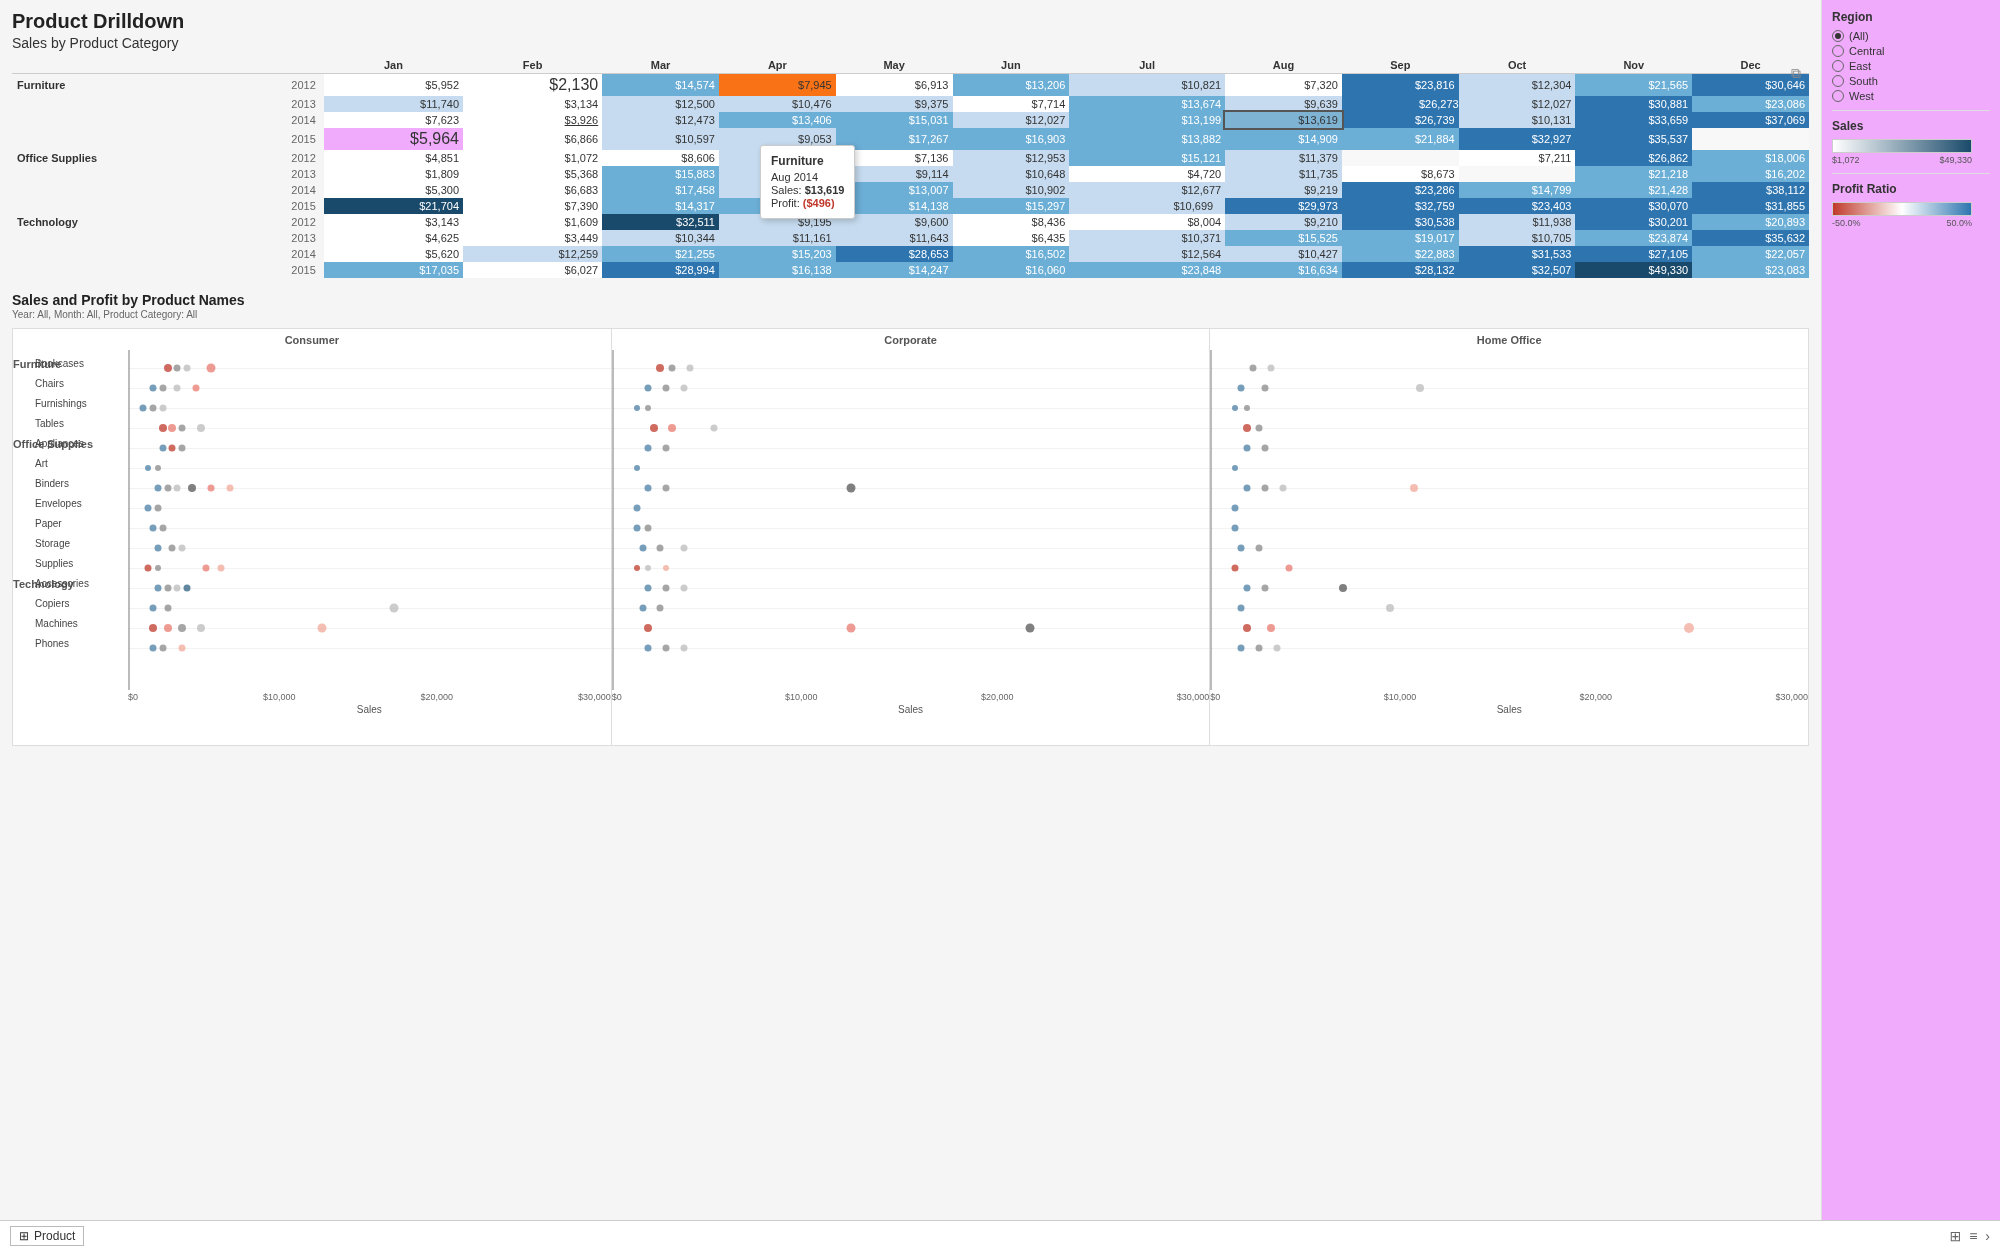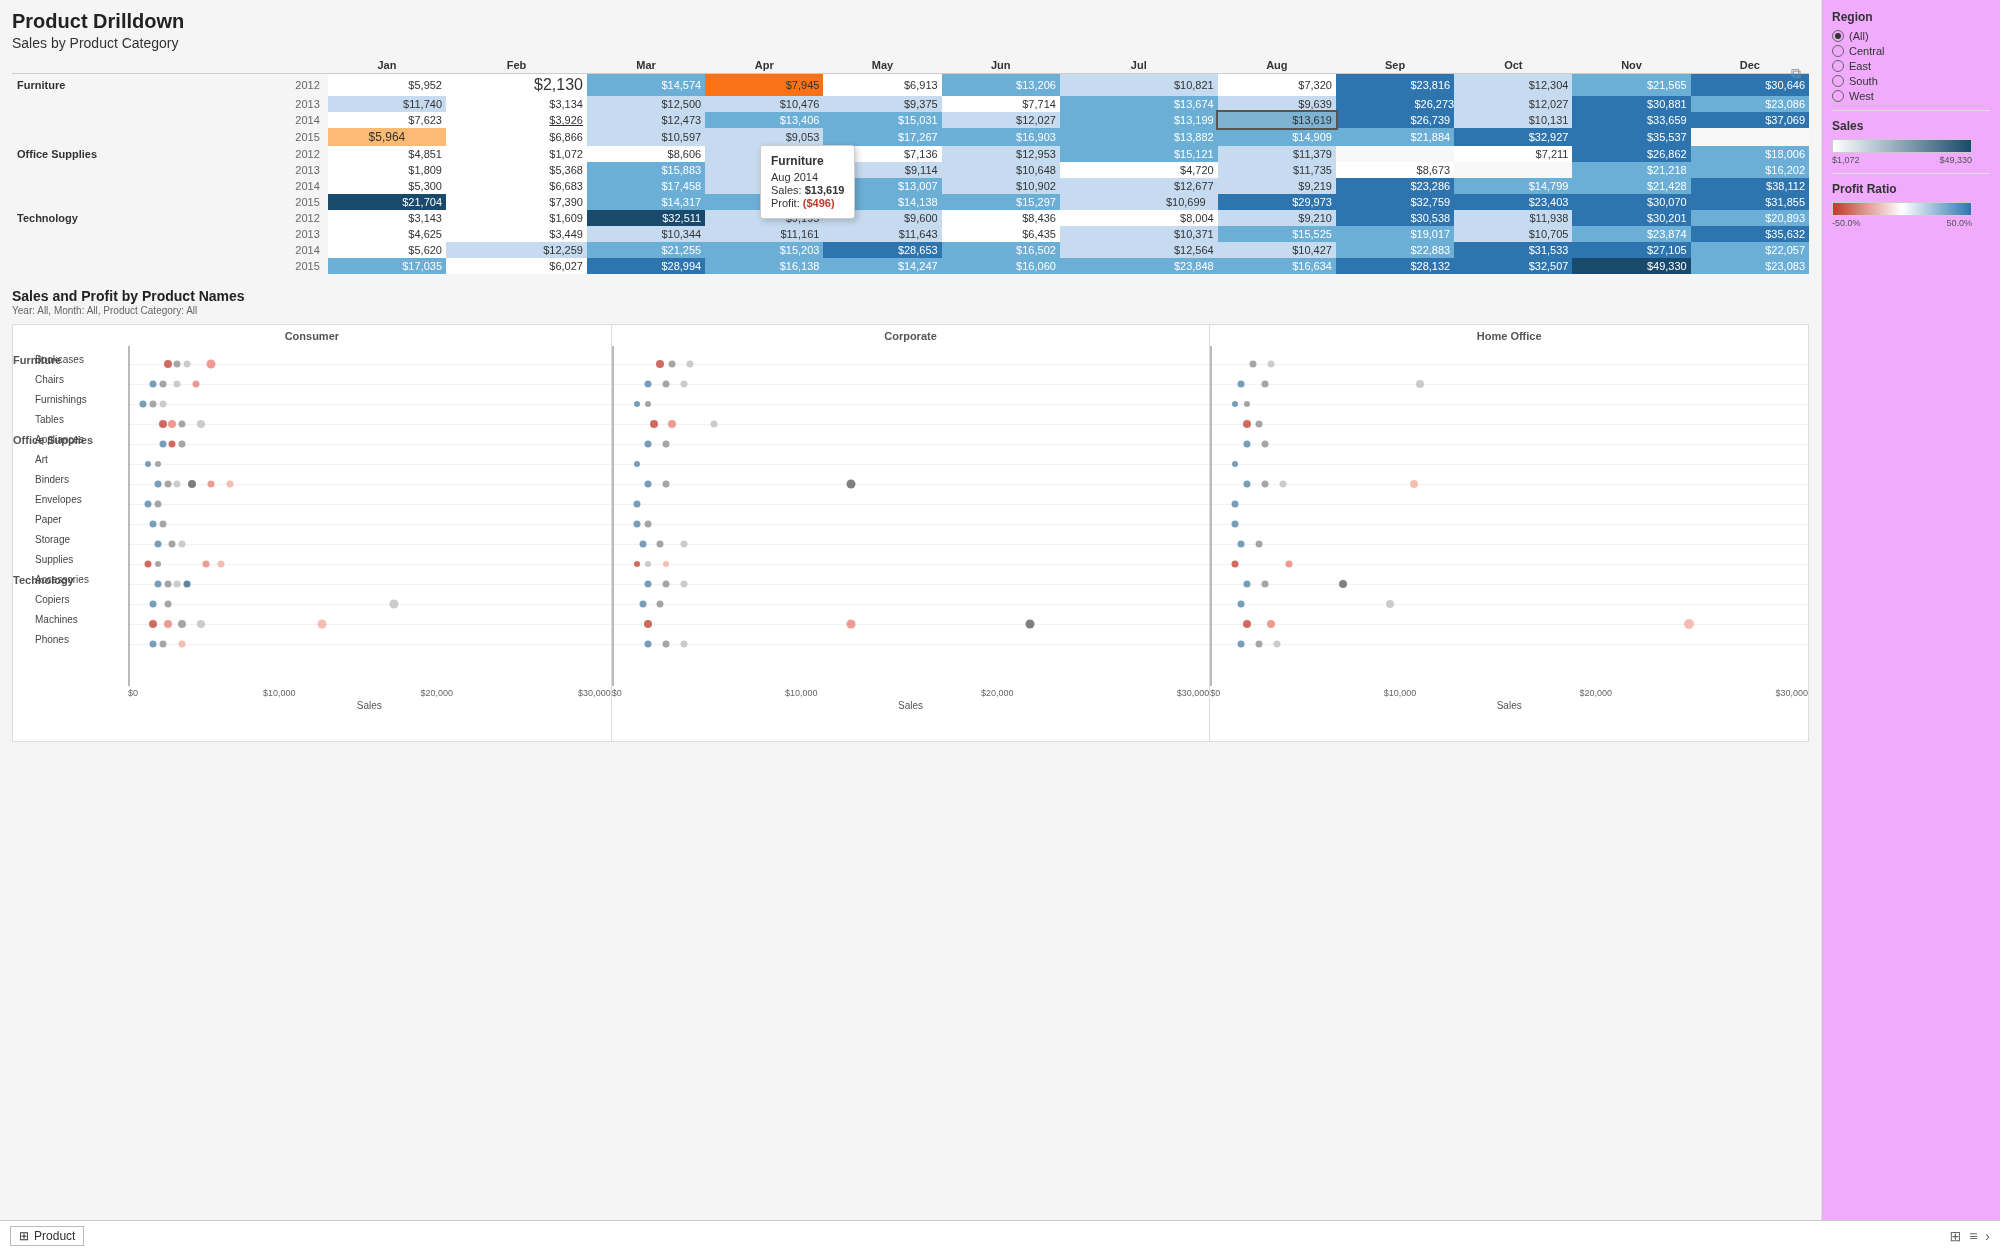--- a/index.html
+++ b/index.html
@@ -377,21 +377,21 @@
               <td style="background: rgb(107, 174, 214); color: rgb(255, 255, 255); font-size: 11px; padding: 2px 4px;">$13,199</td>
               <td style="background: rgb(127, 179, 211); color: rgb(51, 51, 51); outline: rgb(85, 85, 85) solid 2px; font-size: 11px; padding: 2px 4px;">$13,619</td>
               <td style="background: rgb(46, 117, 176); color: rgb(255, 255, 255); font-size: 11px; padding: 2px 4px;">$26,739</td>
               <td style="background: rgb(198, 219, 239); color: rgb(51, 51, 51); font-size: 11px; padding: 2px 4px;">$10,131</td>
               <td style="background: rgb(46, 117, 176); color: rgb(255, 255, 255); font-size: 11px; padding: 2px 4px;">$33,659</td>
               <td style="background: rgb(46, 117, 176); color: rgb(255, 255, 255); font-size: 11px; padding: 2px 4px;">$37,069</td>
             </tr>
             <tr>
               <td class="row-label"></td>
               <td class="year-label">2015</td>
-              <td style="background: #fdba74; color: rgb(51, 51, 51); font-size: 12px; padding: 2px 4px; text-align: center;">$5,964</td>
+              <td style="background: #f0abfc; color: rgb(51, 51, 51); font-size: 16px; padding: 2px 4px;">$5,964</td>
               <td style="background: rgb(255, 255, 255); color: rgb(51, 51, 51); font-size: 11px; padding: 2px 4px;">$6,866</td>
               <td style="background: rgb(198, 219, 239); color: rgb(51, 51, 51); font-size: 11px; padding: 2px 4px;">$10,597</td>
               <td style="background: rgb(198, 219, 239); color: rgb(51, 51, 51); font-size: 11px; padding: 2px 4px;">$9,053</td>
               <td style="background: rgb(107, 174, 214); color: rgb(255, 255, 255); font-size: 11px; padding: 2px 4px;">$17,267</td>
               <td style="background: rgb(107, 174, 214); color: rgb(255, 255, 255); font-size: 11px; padding: 2px 4px;">$16,903</td>
               <td style="background: rgb(107, 174, 214); color: rgb(255, 255, 255); font-size: 11px; padding: 2px 4px;">$13,882</td>
               <td style="background: rgb(107, 174, 214); color: rgb(255, 255, 255); font-size: 11px; padding: 2px 4px;">$14,909</td>
               <td style="background: rgb(107, 174, 214); color: rgb(255, 255, 255); font-size: 11px; padding: 2px 4px;">$21,884</td>
               <td style="background: rgb(46, 117, 176); color: rgb(255, 255, 255); font-size: 11px; padding: 2px 4px;">$32,927</td>
               <td style="background: rgb(46, 117, 176); color: rgb(255, 255, 255); font-size: 11px; padding: 2px 4px;">$35,537</td>

